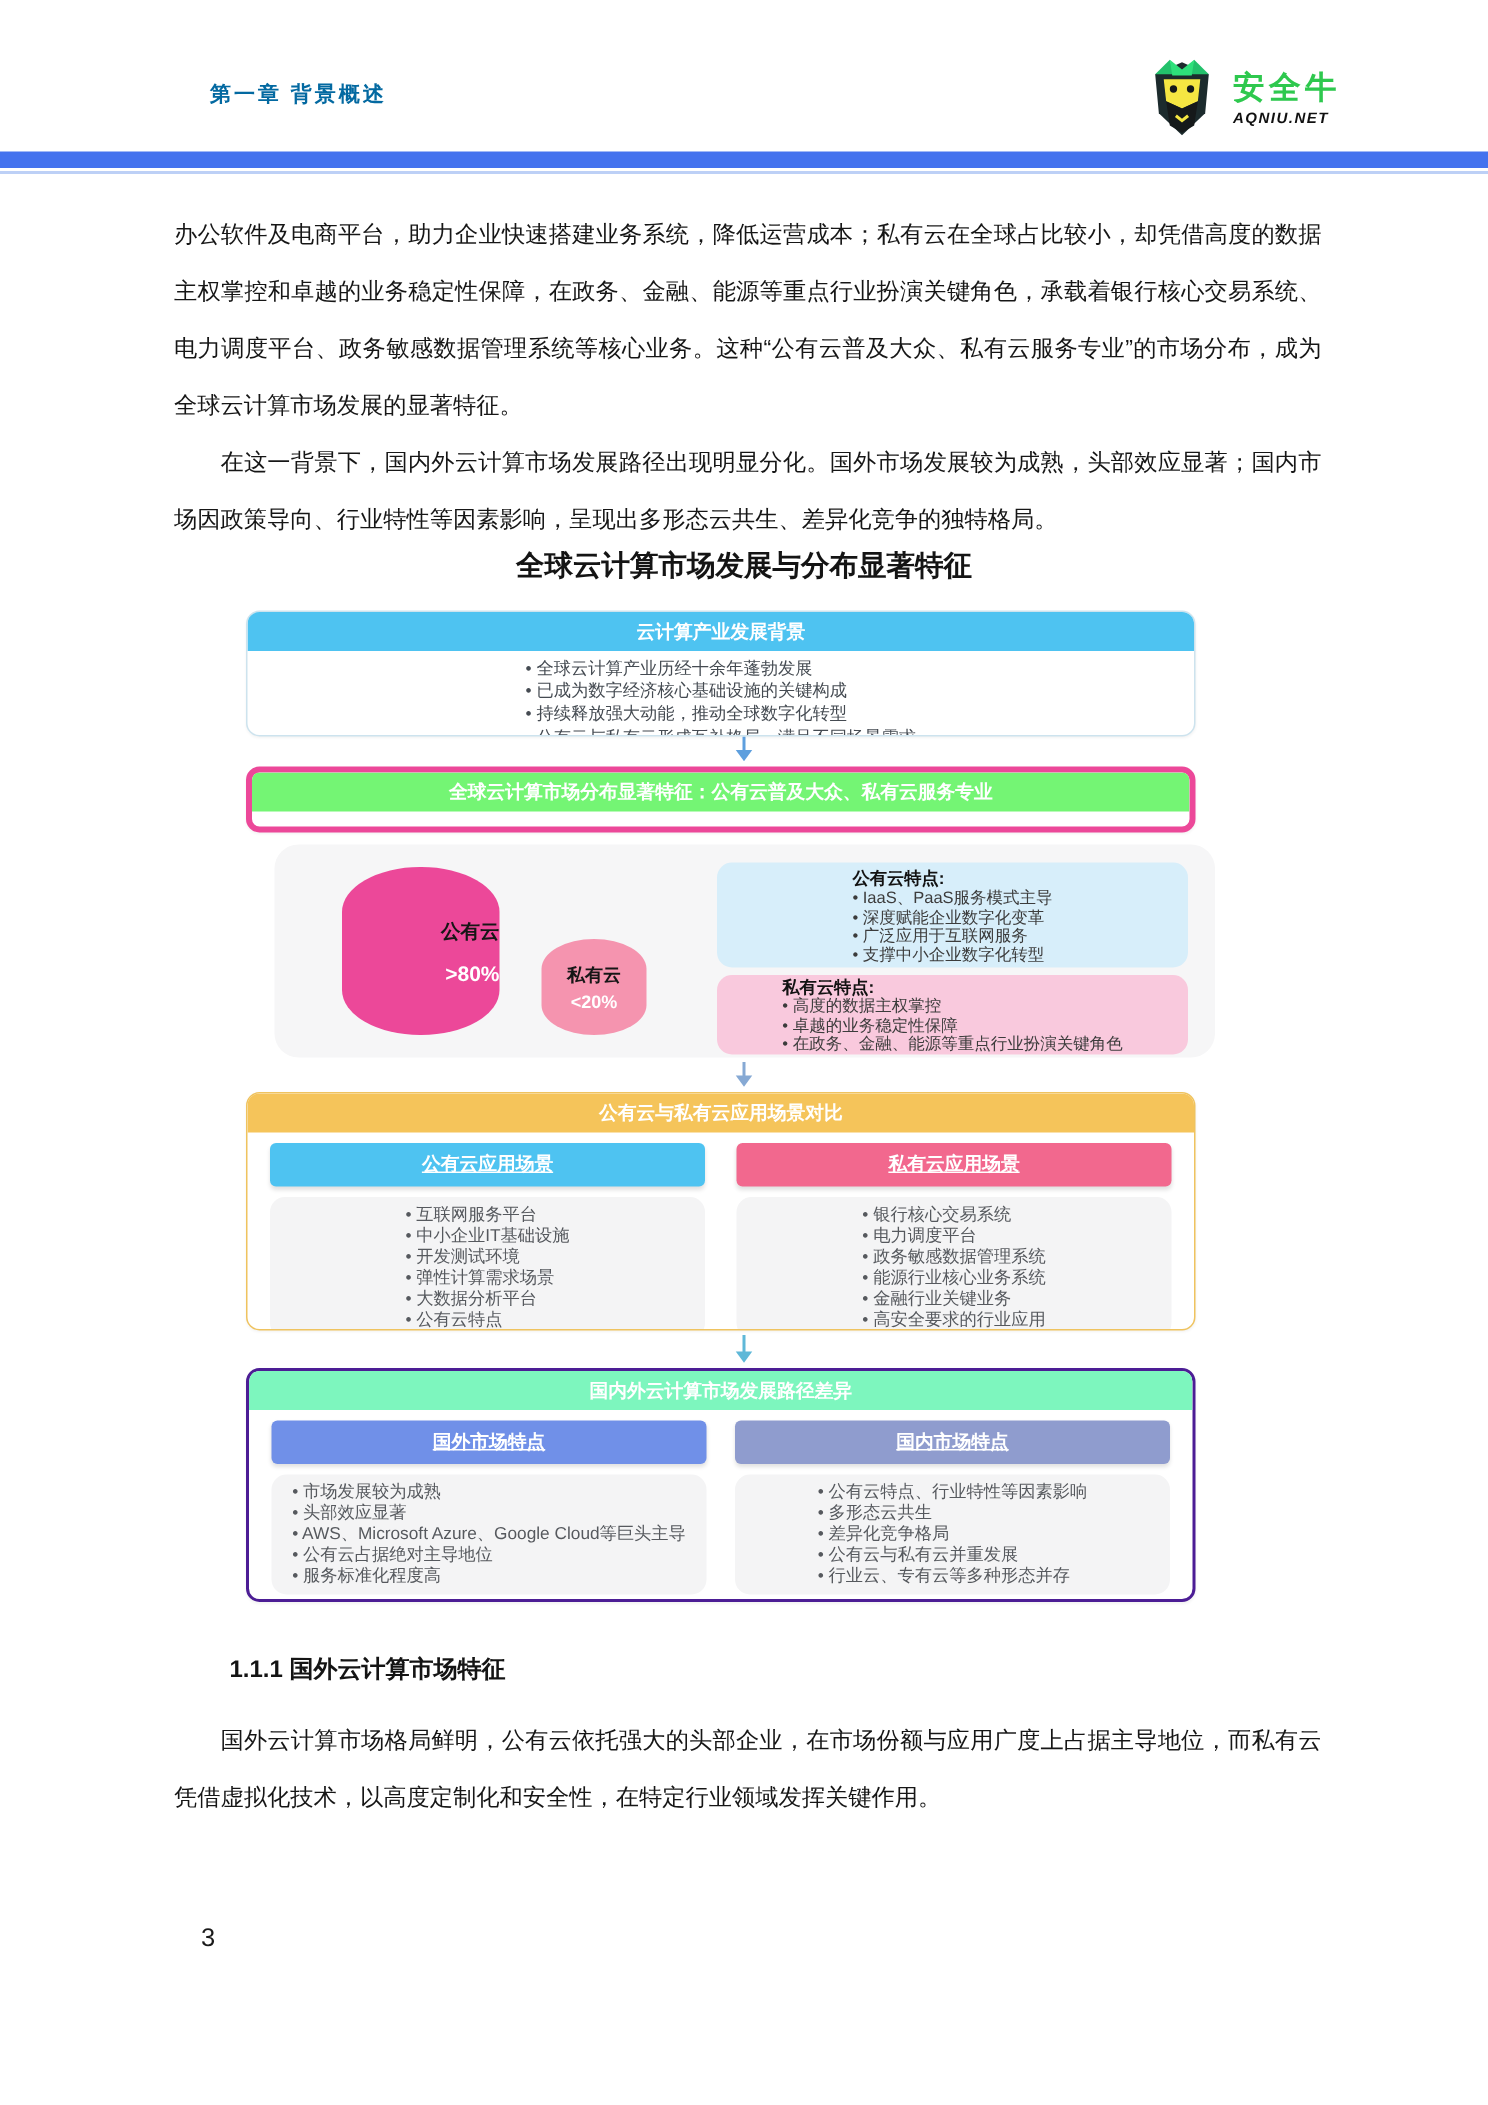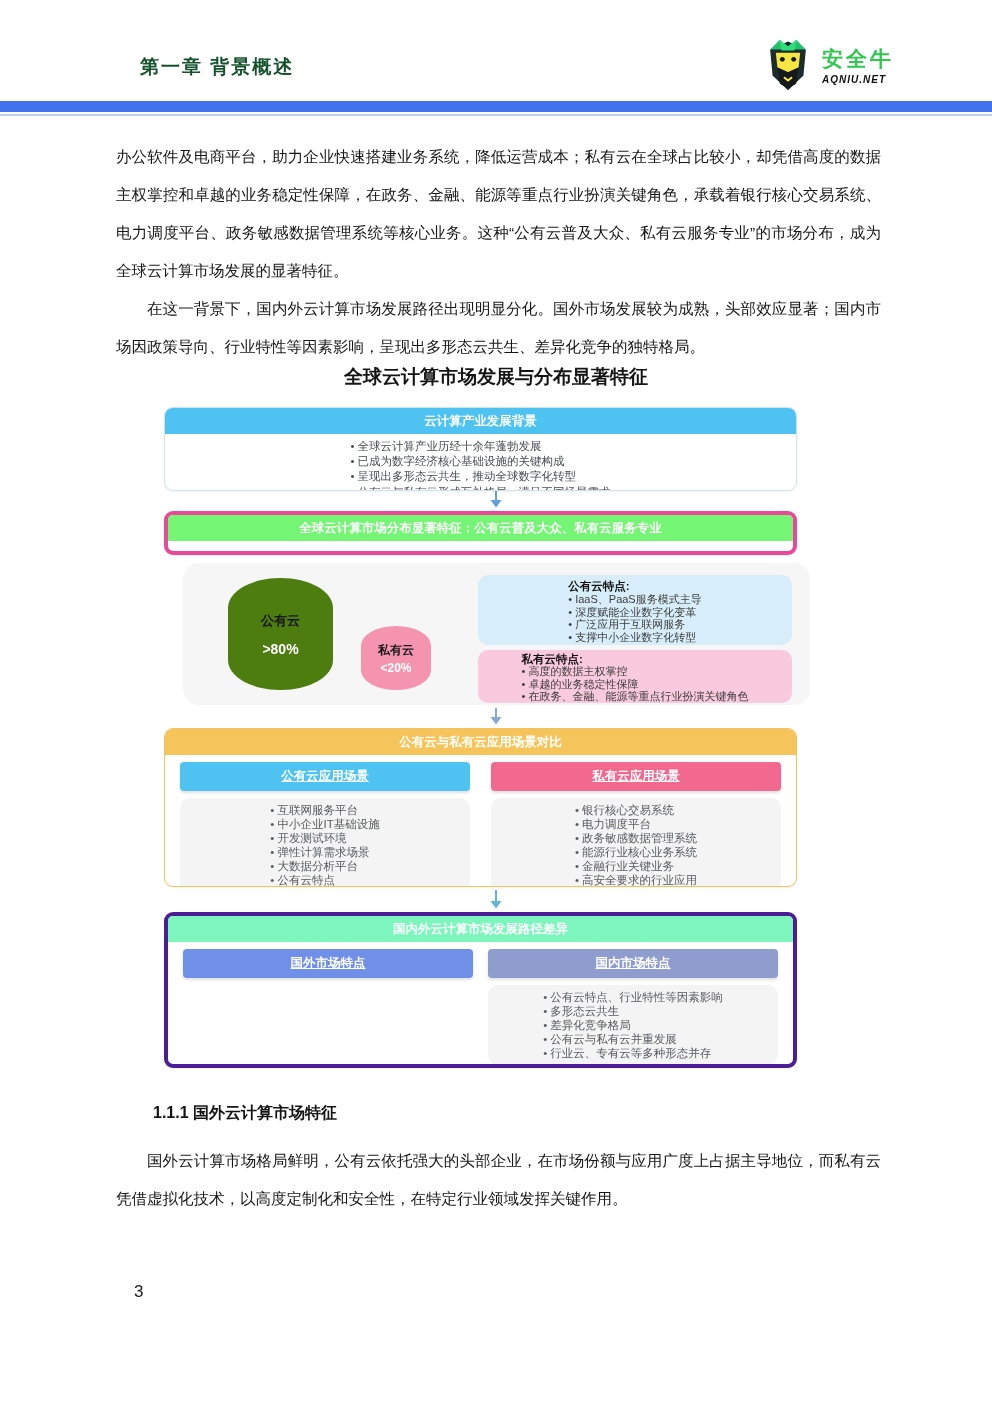--- a/index.html
+++ b/index.html
@@ -1,21 +1,21 @@
 <!DOCTYPE html>
 <html><head>
 <meta charset="utf-8">
 <style>
   html,body { margin:0; padding:0; background:#ffffff; }
   .page {
     position:relative; width:992px; height:1403px; background:#ffffff;
     font-family:"Liberation Sans", sans-serif; color:#1a1a1a; overflow:hidden;
   }
   
-  .chapter-title { position:absolute; left:140px; top:54px; font-size:19px; font-weight:600; color:#14532d; letter-spacing:2px; }
+  .chapter-title { position:absolute; left:140px; top:54px; font-size:14px; font-weight:600; color:#0369a1; letter-spacing:2px; }
   .logo { position:absolute; left:762px; top:36px; display:flex; align-items:flex-start; }
   .logo-icon svg { width:52px; height:58px; display:block; }
   .logo-text { margin:12px 0 0 8px; }
   .logo-name { color:#2EC84E; font-size:21px; font-weight:bold; letter-spacing:3px; line-height:22px; }
   .logo-site { color:#101010; font-size:10px; font-weight:bold; font-style:italic; letter-spacing:1px; margin-top:4px; }
   .blue-band { position:absolute; left:0; top:101px; width:992px; height:11px; background:#4472EE; }
   .blue-band-line { position:absolute; left:0; top:114px; width:992px; height:2px; background:#BDD0F6; }
 
   
   .para { position:absolute; left:116px; width:765px; font-size:15.5px; line-height:38px; text-align:justify; color:#161616; }
@@ -43,37 +43,37 @@
   .arrow svg { display:block; margin:0 auto; }
 
   
   .sec2 { top:511px; height:44px; border:4px solid #ec4899; box-shadow:0 1px 2px rgba(0,0,0,.05); }
   .sec2 .sec-header { background:#74F574; }
   .sec2-body { height:18px; }
 
   
   .gray-panel { position:absolute; left:183px; top:563px; width:627px; height:142px; background:#F6F6F7; border-radius:16px; }
   .cylinder { position:absolute; display:flex; flex-direction:column; align-items:center; justify-content:center; }
-  .cyl-public { left:45px; top:15px; width:105px; height:112px; background:#4d7c0f; border-radius:52px / 30px; gap:11px; }
+  .cyl-public { left:45px; top:15px; width:105px; height:112px; background:#ec4899; border-radius:52px / 30px; gap:11px;align-items:flex-end; }
   .cyl-private { left:178px; top:63px; width:70px; height:64px; background:#F594AF; border-radius:35px / 20px; gap:2px; }
   .cyl-label { font-size:13px; font-weight:bold; color:#161616; }
   .cyl-value { font-size:14px; font-weight:bold; color:#ffffff; }
   .cyl-private .cyl-label { font-size:12px; }
   .cyl-private .cyl-value { font-size:12px; }
   .feat-box { position:absolute; left:295px; width:314px; border-radius:10px; box-sizing:border-box; }
   .feat-public { top:12px; height:70px; background:#D7EEFA; padding-top:5px; }
   .feat-private { top:87px; height:53px; background:#F9C9DD; padding-top:3px; }
   .feat-box .bullets { font-size:11px; color:#3c3c3c; line-height:12.8px; }
   .feat-title { font-weight:bold; color:#121212; font-size:11.5px; }
   .feat-private .bullets { line-height:12.4px; }
 
   
   .sec3 { top:728px; height:159px; border:1px solid #EFC35F; box-shadow:0 1px 2px rgba(0,0,0,.05); }
   .sec3 .sec-header { background:#F5C45A; }
-  .sec4 { top:912px; height:156px; border:4px solid #4c1d95; box-shadow:0 1px 2px rgba(0,0,0,.05); }
+  .sec4 { top:912px; height:156px; border:2px solid #4c1d95; box-shadow:0 1px 2px rgba(0,0,0,.05); }
   .sec4 .sec-header { background:#7DF6BE; }
   .sec-cols { display:flex; justify-content:space-between; padding:7px 15px 0; }
   .col { width:290px; }
   .col-header { border-radius:4px; color:#fff; font-weight:bold; font-size:12.5px; text-align:center; padding:6px 0; box-shadow:0 2px 3px rgba(0,0,0,.12);text-decoration:underline; }
   .col-public .col-header { background:#4EC3F1; }
   .col-private .col-header { background:#F2688E; }
   .col-foreign .col-header { background:#7090E8; }
   .col-domestic .col-header { background:#8F9CCE; }
   .col-list { margin-top:7px; background:#F4F4F5; border-radius:10px; padding:5px 0 5px; font-size:11.5px; color:#56595e; line-height:14px; }
 
@@ -116,21 +116,21 @@
   <div class="para indent" id="p2">在这一背景下，国内外云计算市场发展路径出现明显分化。国外市场发展较为成熟，头部效应显著；国内市场因政策导向、行业特性等因素影响，呈现出多形态云共生、差异化竞争的独特格局。</div>
 
   <div class="figure-title">全球云计算市场发展与分布显著特征</div>
 
   <div class="sec sec1">
     <div class="sec-header">云计算产业发展背景</div>
     <div class="sec1-body">
       <div class="bullets">
           <div class="bullet">• 全球云计算产业历经十余年蓬勃发展</div>
           <div class="bullet">• 已成为数字经济核心基础设施的关键构成</div>
-          <div class="bullet">• 呈现出多形态云共生，推动全球数字化转型</div>
+          <div class="bullet">• 持续释放强大动能，推动全球数字化转型</div>
           <div class="bullet">• 公有云与私有云形成互补格局，满足不同场景需求</div>
         </div>
     </div>
   </div>
 
   <div class="arrow arrow1">
     <svg width="14" height="17" viewBox="0 0 14 17">
         <path d="M7 0 V10" stroke="#5E9FDE" stroke-width="2"></path>
         <path d="M1.5 9 L7 16.5 L12.5 9 Z" fill="#5E9FDE"></path>
       </svg>
@@ -217,20 +217,29 @@
         <path d="M7 0 V12" stroke="#5FB8D8" stroke-width="2"></path>
         <path d="M1.5 11 L7 18.5 L12.5 11 Z" fill="#5FB8D8"></path>
       </svg>
   </div>
 
   <div class="sec sec4">
     <div class="sec-header">国内外云计算市场发展路径差异</div>
     <div class="sec-cols">
       <div class="col col-foreign">
         <div class="col-header">国外市场特点</div>
+        <div class="col-list">
+          <div class="bullets">
+              <div class="bullet">• 市场发展较为成熟</div>
+              <div class="bullet">• 头部效应显著</div>
+              <div class="bullet">• AWS、Microsoft Azure、Google Cloud等巨头主导</div>
+              <div class="bullet">• 公有云占据绝对主导地位</div>
+              <div class="bullet">• 服务标准化程度高</div>
+            </div>
+        </div>
       </div>
       <div class="col col-domestic">
         <div class="col-header">国内市场特点</div>
         <div class="col-list">
           <div class="bullets">
               <div class="bullet">• 公有云特点、行业特性等因素影响</div>
               <div class="bullet">• 多形态云共生</div>
               <div class="bullet">• 差异化竞争格局</div>
               <div class="bullet">• 公有云与私有云并重发展</div>
               <div class="bullet">• 行业云、专有云等多种形态并存</div>

